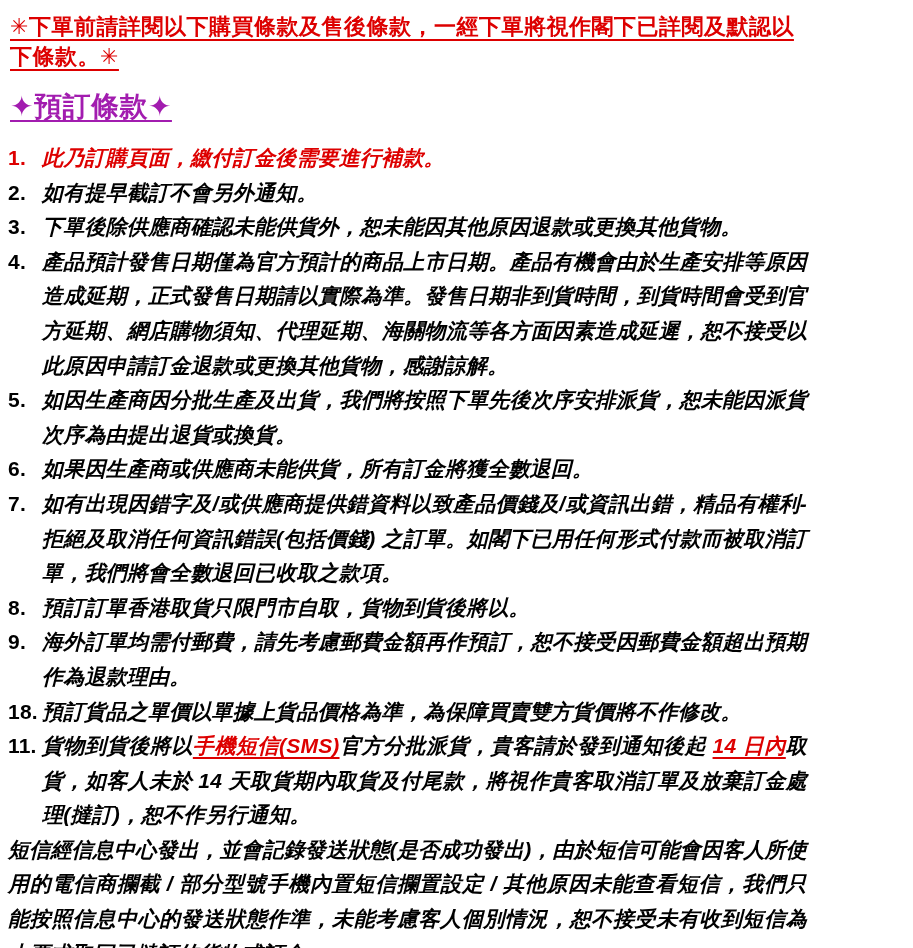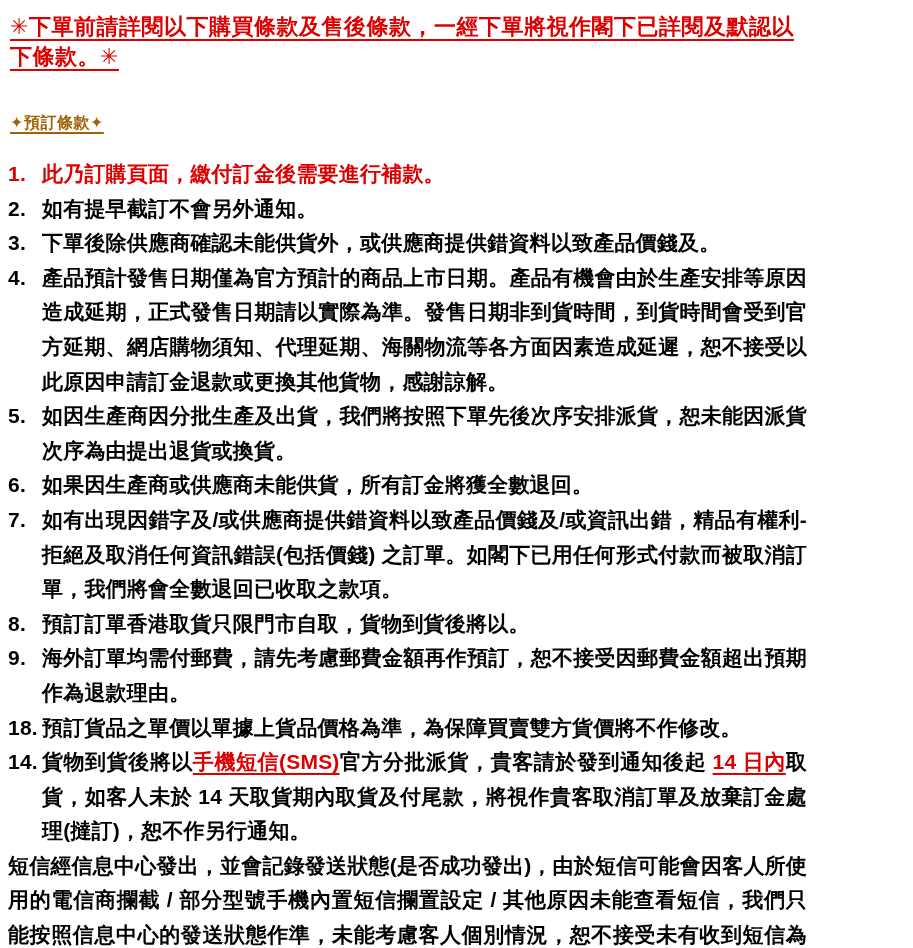--- a/index.html
+++ b/index.html
@@ -11,29 +11,29 @@
   }
   .page{box-sizing:border-box;width:815px;height:948px;padding:12px 8px 0 8px;}
   .warn-header{
     margin:0 0 21px 2px;
     color:#dd0000;
     font-size:22px;line-height:30px;letter-spacing:0.5px;
     text-decoration:underline;text-decoration-thickness:2px;text-underline-offset:5px;
   }
   .section-title{
     display:inline-block;
-    margin:16px 0 20px 2px;
-    color:#a16207;
-    font-size:16px;line-height:28px;letter-spacing:0.5px;
+    margin:0 0 20px 2px;
+    color:#a21caf;
+    font-size:28px;line-height:28px;letter-spacing:0.5px;
     text-decoration:underline;text-decoration-thickness:2px;text-underline-offset:4px;
   }
   .terms{margin:0;padding:0;list-style:none;}
   .term{display:flex;font-size:21px;line-height:34.6px;letter-spacing:0.2px;}
   .term .num{flex:0 0 34px;white-space:nowrap;}
-  .term .txt{flex:1;text-align:justify;}
+  .term .txt{flex:1;text-align:justify;font-style:italic;}
   .term.red .num,.term.red .txt{color:#dd0000;}
   .red-underline{
     color:#dd0000;
     text-decoration:underline;text-decoration-thickness:2px;text-underline-offset:4px;
   }
   .blue-link{
     color:#0000ee;cursor:pointer;
     text-decoration:underline;text-decoration-thickness:2px;text-underline-offset:4px;
   }
 </style>
@@ -51,21 +51,21 @@
       <li class="term red">
         <span class="num">1.</span>
         <span class="txt"><span>此乃訂購頁面，繳付訂金後需要進行補款。</span></span>
       </li>
       <li class="term">
         <span class="num">2.</span>
         <span class="txt"><span>如有提早截訂不會另外通知。</span></span>
       </li>
       <li class="term">
         <span class="num">3.</span>
-        <span class="txt"><span>下單後除供應商確認未能供貨外，或供應商提供錯資料以致產品價錢及。</span></span>
+        <span class="txt"><span>下單後除供應商確認未能供貨外，恕未能因其他原因退款或更換其他貨物。</span></span>
       </li>
       <li class="term">
         <span class="num">4.</span>
         <span class="txt"><span>產品預計發售日期僅為官方預計的商品上市日期。產品有機會由於生產安排等原因造成延期，正式發售日期請以實際為準。發售日期非到貨時間，到貨時間會受到官方延期、網店購物須知、代理延期、海關物流等各方面因素造成延遲，恕不接受以此原因申請訂金退款或更換其他貨物，感謝諒解。</span></span>
       </li>
       <li class="term">
         <span class="num">5.</span>
         <span class="txt"><span>如因生產商因分批生產及出貨，我們將按照下單先後次序安排派貨，恕未能因派貨次序為由提出退貨或換貨。</span></span>
       </li>
       <li class="term">
@@ -82,21 +82,21 @@
       </li>
       <li class="term">
         <span class="num">9.</span>
         <span class="txt"><span>海外訂單均需付郵費，請先考慮郵費金額再作預訂，恕不接受因郵費金額超出預期作為退款理由。</span></span>
       </li>
       <li class="term">
         <span class="num">18.</span>
         <span class="txt"><span>預訂貨品之單價以單據上貨品價格為準，為保障買賣雙方貨價將不作修改。</span></span>
       </li>
       <li class="term">
-        <span class="num">14.</span>
+        <span class="num">11.</span>
         <span class="txt"><span>貨物到貨後將以</span><span class="red-underline">手機短信(SMS)</span><span>官方分批派貨，貴客請於發到通知後起 </span><span class="red-underline">14 日內</span><span>取貨，如客人未於 14 天取貨期內取貨及付尾款，將視作貴客取消訂單及放棄訂金處理(撻訂)，恕不作另行通知。</span></span>
       </li>
       <li class="term">
         <span class="txt"><span>短信經信息中心發出，並會記錄發送狀態(是否成功發出)，由於短信可能會因客人所使用的電信商攔截 / 部分型號手機內置短信攔置設定 / 其他原因未能查看短信，我們只能按照信息中心的發送狀態作準，未能考慮客人個別情況，恕不接受未有收到短信為由要求取回已撻訂的貨物或訂金。</span></span>
       </li>
       <li class="term">
         <span class="num">13.</span>
         <span class="txt"><span>有關更多網店購物詳情，請參閱 </span><span class="blue-link">網店購物須知</span><span> 。</span></span>
       </li>
     </ol>

